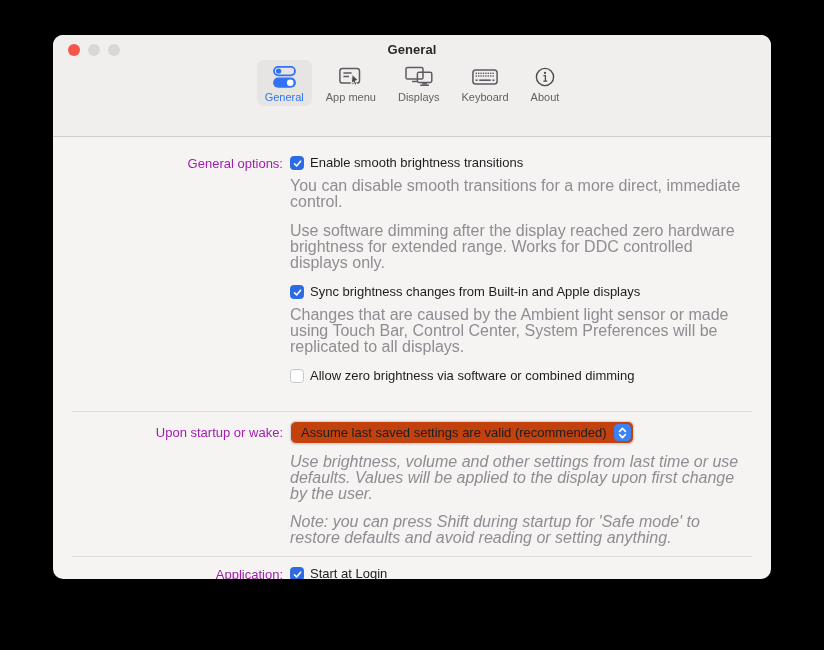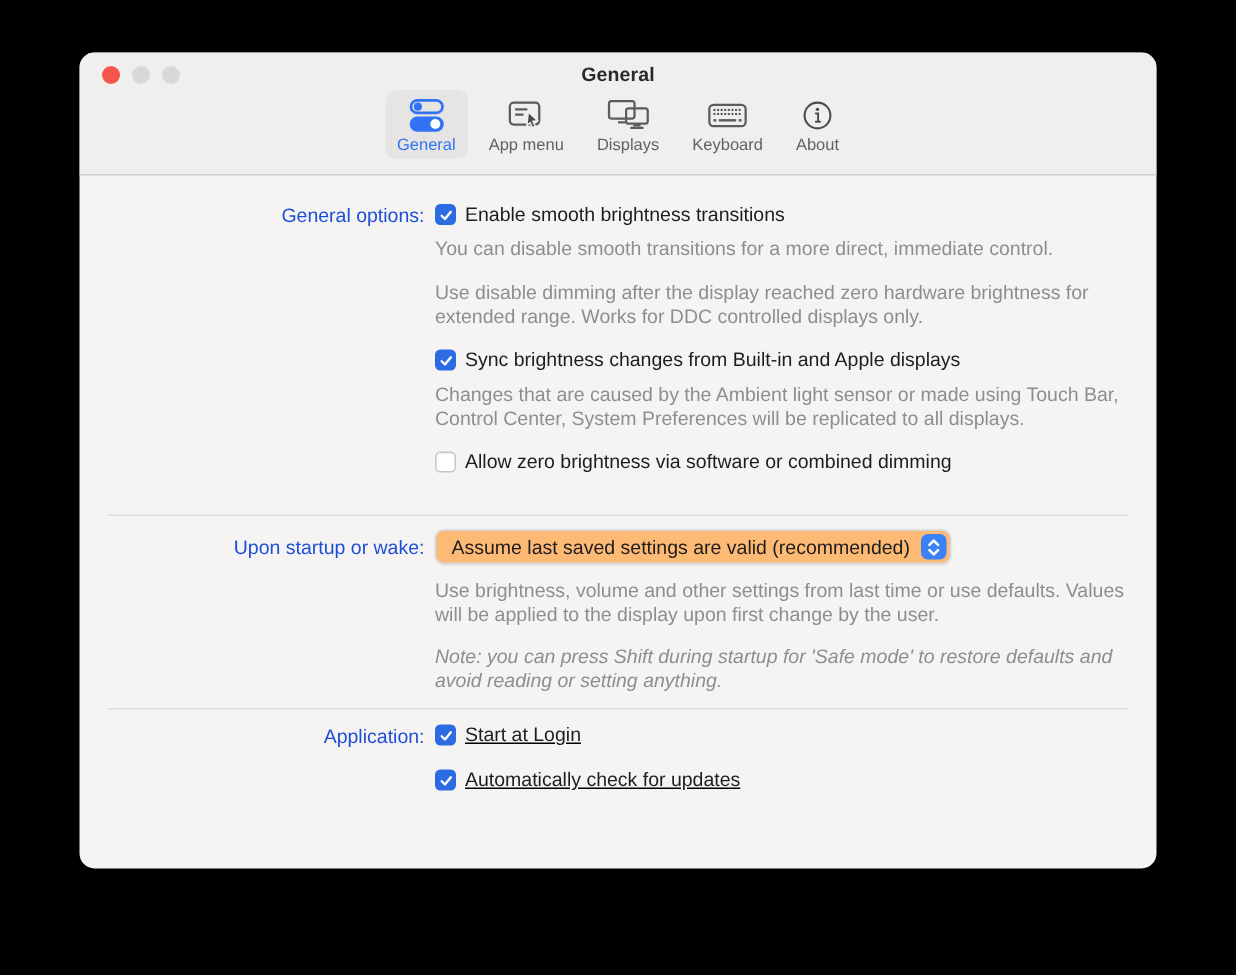--- a/index.html
+++ b/index.html
@@ -10,21 +10,21 @@
     position:relative;
     overflow:hidden;
   }
   .window {
     position:absolute; left:53px; top:35px; width:718px; height:544px;
     border-radius:10px; background:#f5f4f2; overflow:hidden;
     box-shadow:0 0 0 1px rgba(0,0,0,.6), 0 18px 40px rgba(0,0,0,.55);
   }
   
   .titlebar {
-    position:relative; height:82px; background:#f0efed;
+    position:relative; height:102px; background:#f0efed;
     border-bottom:1px solid #cfcecd;
   }
   .traffic { position:absolute; left:15px; top:9px; display:flex; gap:8px; }
   .traffic span { width:12px; height:12px; border-radius:50%; display:block; }
   .light-close { background:#f5554a; }
   .light-min, .light-zoom { background:#d9d8d7; }
   .win-title {
     text-align:center; padding-top:7px; font-size:13px; font-weight:700;
     color:#29292b; letter-spacing:.1px;
   }
@@ -36,45 +36,45 @@
   .tab .tab-icon { height:26px; display:flex; align-items:center; justify-content:center; }
   .tab .tab-label { font-size:11px; color:#626165; }
   .tab.selected { background:#e6e5e3; }
   .tab.selected .tab-label { color:#3174f1; }
   .tab svg { display:block; }
   .icon-stroke { stroke:#5c5b60; fill:none; stroke-width:1.5; }
   
   .content { padding-top:18px; }
   .row { display:grid; grid-template-columns:230px 1fr; column-gap:7px; }
   .row-label {
-    text-align:right; font-size:13px; color:#1d4ed8; padding-top:1px; line-height:16px;
+    text-align:right; font-size:13px; color:#a21caf; padding-top:1px; line-height:16px;
   }
   .check-row { display:flex; align-items:center; gap:6px; height:16px; }
   .checkbox {
     width:14px; height:14px; border-radius:3.5px; background:#fff;
     border:1px solid #c6c5ca; display:inline-flex; align-items:center; justify-content:center;
     box-shadow:inset 0 1px 1px rgba(0,0,0,.04);
     flex:0 0 auto;
   }
   .checkbox svg { width:11px; height:11px; visibility:hidden; }
   .checkbox svg path { fill:none; stroke:#fff; stroke-width:2; stroke-linecap:round; stroke-linejoin:round; }
   .checkbox.checked { background:#2d6be3; border-color:#2d6be3; box-shadow:none; }
   .checkbox.checked svg { visibility:visible; }
   .check-label { font-size:13px; color:#1d1d1f; line-height:16px; white-space:nowrap; }
   .desc {
-    font-size:13px; line-height:16px; color:#8e8d92;
+    font-size:16px; line-height:16px; color:#8e8d92;
     max-width:462px; margin-top:7px;
   }
   .check-item { margin-bottom:13px; }
   .check-item:last-child { margin-bottom:17px; }
   .divider { height:1px; background:#dddcda; margin:10px 19px 9px; }
   
   .popup {
     display:inline-flex; align-items:center; gap:7px;
-    background:#fdba74; border:1px solid #d5d4d9; border-radius:6px;
+    background:#c2410c; border:1px solid #d5d4d9; border-radius:6px;
     padding:2px 2px 2px 10px; box-shadow:0 .5px 2px rgba(0,0,0,.12);
   }
   .popup-value { font-size:13px; color:#1d1d1f; line-height:17px; white-space:nowrap; }
   .popup-stepper {
     width:17px; height:17px; border-radius:4.5px; background:#3b82f7;
     display:flex; align-items:center; justify-content:center;
   }
   .popup-stepper svg path { fill:none; stroke:#fff; stroke-width:1.7; stroke-linecap:round; stroke-linejoin:round; }
   .app-check { margin-bottom:14px;text-decoration:underline; }
 </style>
@@ -186,21 +186,21 @@
               <svg viewBox="0 0 14 14">
                   <path d="M3.1 7.4 L5.9 10.2 L10.9 4.1"></path>
                 </svg>
             </span>
             <span class="check-label">Enable smooth brightness transitions</span>
           </div>
           <div class="desc">You can disable smooth transitions for a more direct, immediate control.</div>
         </div>
 
         <div class="check-item">
-          <div class="desc">Use disable dimming after the display reached zero hardware brightness for extended range. Works for DDC controlled displays only.</div>
+          <div class="desc">Use software dimming after the display reached zero hardware brightness for extended range. Works for DDC controlled displays only.</div>
         </div>
 
         <div class="check-item">
           <div class="check-row">
             <span class="checkbox checked">
               <svg viewBox="0 0 14 14">
                   <path d="M3.1 7.4 L5.9 10.2 L10.9 4.1"></path>
                 </svg>
             </span>
             <span class="check-label">Sync brightness changes from Built-in and Apple displays</span>
@@ -229,21 +229,21 @@
       <div class="row-content">
         <div class="popup">
           <span class="popup-value">Assume last saved settings are valid (recommended)</span>
           <span class="popup-stepper">
             <svg width="13" height="14" viewBox="0 0 13 14">
               <path d="M3.6 5.3 L6.5 2.4 L9.4 5.3"></path>
               <path d="M3.6 8.7 L6.5 11.6 L9.4 8.7"></path>
             </svg>
           </span>
         </div>
-        <div class="desc" style="margin-top:10px;">Use brightness, volume and other settings from last time or use defaults. Values will be applied to the display upon first change by the user.</div>
+        <div class="desc" style="margin-top:10px;font-style:italic;">Use brightness, volume and other settings from last time or use defaults. Values will be applied to the display upon first change by the user.</div>
         <div class="desc" style="margin-top:12px;font-style:italic;">Note: you can press Shift during startup for 'Safe mode' to restore defaults and avoid reading or setting anything.</div>
       </div>
     </div>
 
     <div class="divider"></div>
 
     <div class="row">
       <div class="row-label">Application:</div>
       <div class="row-content">
 

